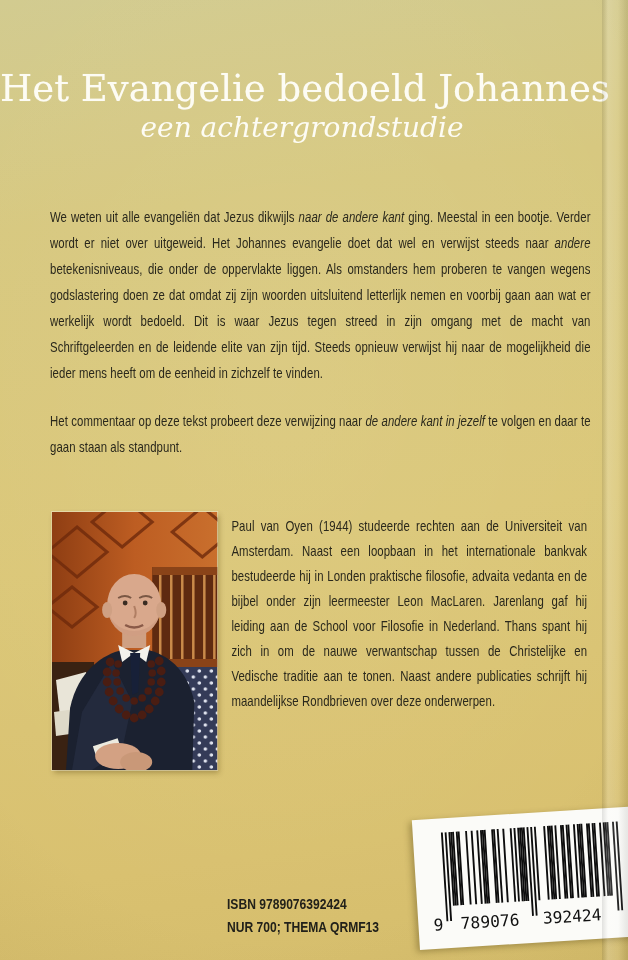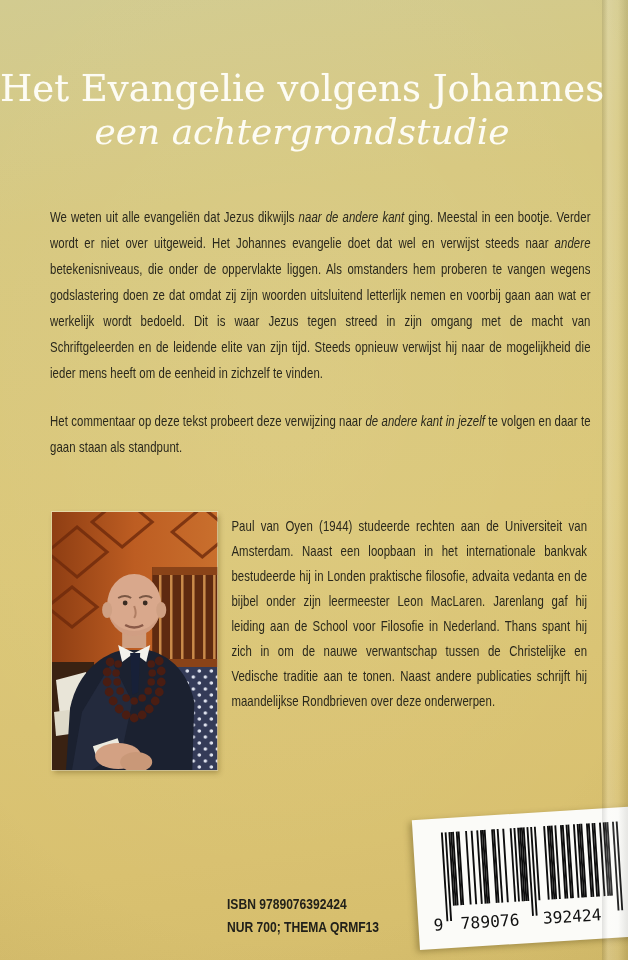--- a/index.html
+++ b/index.html
@@ -8,21 +8,21 @@
     background:linear-gradient(172deg,#d2cb90 0%,#d7c87f 22%,#dbc778 55%,#d9c170 85%,#d5bd6c 100%);
     font-family:"Liberation Sans",sans-serif;color:#2a281c;
   }
   .vignette{position:absolute;inset:0;pointer-events:none;
     background:radial-gradient(ellipse 120% 105% at 45% 40%, rgba(255,255,255,0.06) 0%, rgba(0,0,0,0) 55%, rgba(100,80,20,0.14) 100%);}
   .crease{position:absolute;top:0;right:0;width:26px;height:100%;pointer-events:none;
     background:linear-gradient(90deg, rgba(0,0,0,0.10) 0px, rgba(255,255,255,0.18) 6px, rgba(255,255,255,0.10) 16px, rgba(0,0,0,0.08) 25px);}
   .title-block{position:absolute;top:70px;left:0;width:604px;text-align:center;color:#fdfcf4;}
   .title{font-family:"DejaVu Serif",serif;font-weight:400;font-size:37px;line-height:1.05;margin:0;white-space:nowrap;
     text-shadow:0 0 1px rgba(255,255,255,0.4);}
-  .subtitle{font-family:"DejaVu Serif",serif;font-style:italic;font-weight:400;font-size:36px;margin:2px 0 8px 0;}
+  .subtitle{font-family:"DejaVu Serif",serif;font-style:italic;font-weight:400;font-size:28px;margin:2px 0 8px 0;}
   
   .cond{transform:scaleX(0.78);transform-origin:left top;}
   .bodycopy{position:absolute;left:50px;top:204px;width:693px;}
   .bodycopy p{font-size:14.6px;line-height:26px;text-align:justify;margin:0 0 22px 0;letter-spacing:0.1px;}
   .bodycopy em{font-style:italic;}
   .author{position:absolute;left:52px;top:512px;width:700px;display:flex;align-items:flex-start;}
   .photo{flex:0 0 auto;width:212px;height:258px;margin-right:18px;
     box-shadow:0 0 0 1px rgba(255,255,255,0.35),2px 3px 6px rgba(80,60,10,0.35);}
   
   .photo svg{width:100%;height:100%;display:block;}
@@ -37,21 +37,21 @@
   .barcode-label svg{width:206px;height:104px;display:block;}
   .bc-num{font-family:"DejaVu Sans Mono",monospace;font-size:15px;fill:#111;}
 </style>
 </head>
 <body>
 
 <div class="page">
   <div class="vignette"></div>
 
   <div class="title-block">
-    <h1 class="title">Het Evangelie volgens Johannes</h1>
+    <h1 class="title">Het Evangelie bedoeld Johannes</h1>
     <h2 class="subtitle">een achtergrondstudie</h2>
   </div>
 
   <div class="bodycopy cond">
     <p><span>We weten uit alle evangeliën dat Jezus dikwijls </span><em>naar de andere kant</em><span> ging. Meestal in een bootje. Verder wordt er niet over uitgeweid. Het Johannes evangelie doet dat wel en verwijst steeds naar </span><em>andere</em><span> betekenisniveaus, die onder de oppervlakte liggen. Als omstanders hem proberen te vangen wegens godslastering doen ze dat omdat zij zijn woorden uitsluitend letterlijk nemen en voorbij gaan aan wat er werkelijk wordt bedoeld. Dit is waar Jezus tegen streed in zijn omgang met de macht van Schriftgeleerden en de leidende elite van zijn tijd. Steeds opnieuw verwijst hij naar de mogelijkheid die ieder mens heeft om de eenheid in zichzelf te vinden.</span></p>
     <p><span>Het commentaar op deze tekst probeert deze verwijzing naar </span><em>de andere kant in jezelf</em><span> te volgen en daar te gaan staan als standpunt.</span></p>
   </div>
 
   <div class="author cond">
     <div class="photo">

